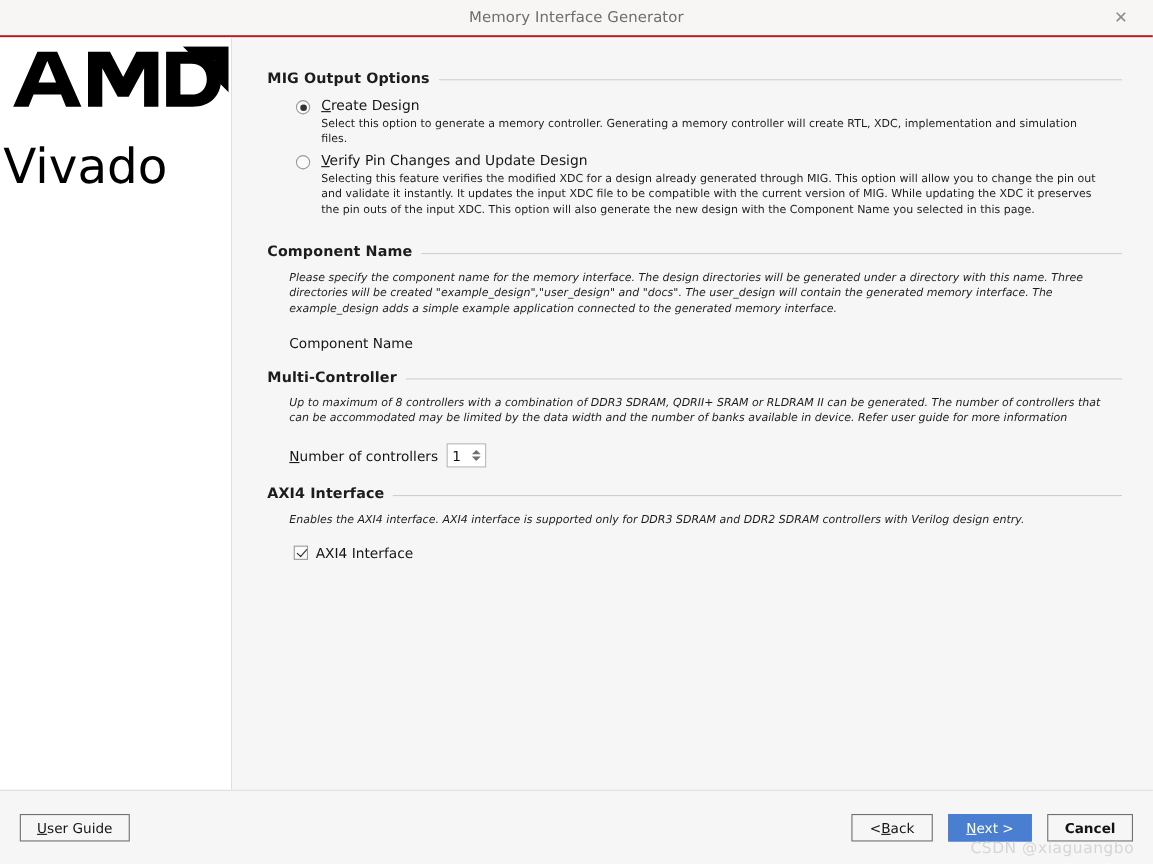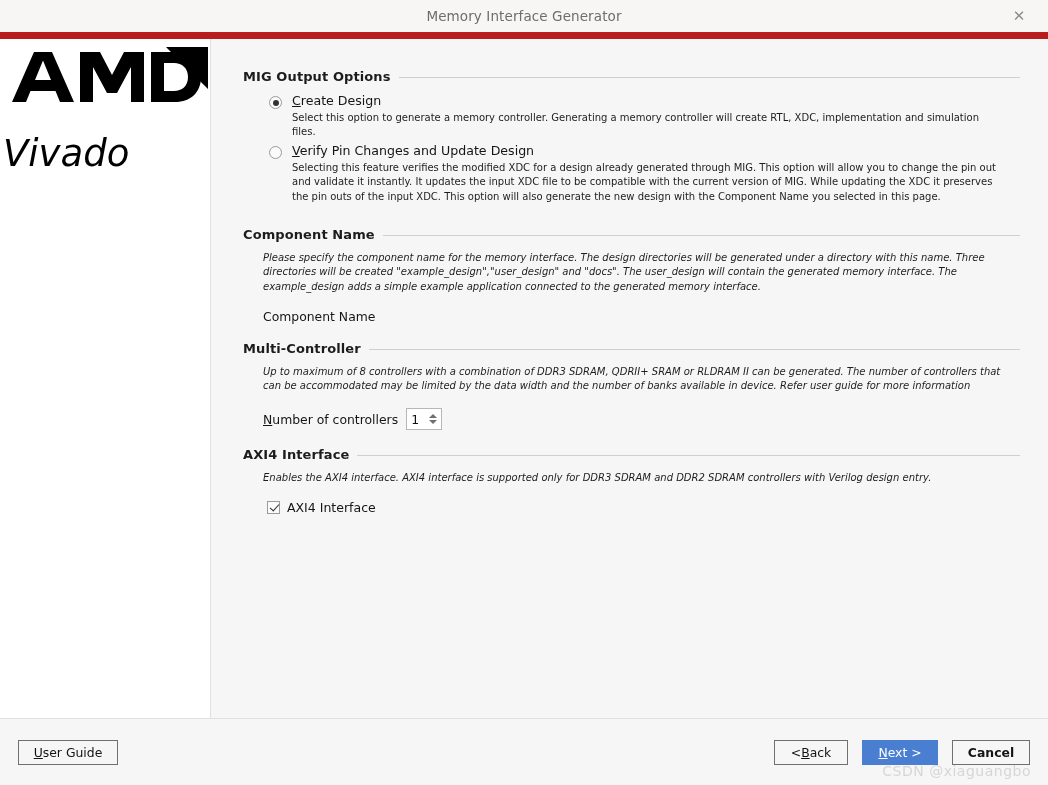--- a/index.html
+++ b/index.html
@@ -22,21 +22,21 @@
     display: flex;
     flex-direction: column;
   }
 
   
   .titlebar {
     position: relative;
     height: 32px;
     min-height: 32px;
     background: #f7f6f4;
-    border-bottom: 7px solid #b91c1c;
+    border-bottom: 2px solid #b91c1c;
     display: flex;
     align-items: center;
     justify-content: center;
   }
   .titlebar-title {
     font-size: 13.5px;
     color: #6d6d6d;
     letter-spacing: 0.1px;
   }
   .titlebar-close {
@@ -78,27 +78,26 @@
     overflow: hidden;
     height: 110px;
   }
   .amd-logo {
     display: block;
   }
   .vivado-text {
     position: absolute;
     top: 96px;
     left: 3px;
-    font-size: 37px;
+    font-size: 44px;
     font-weight: 400;
     color: #000000;
     letter-spacing: 0px;
     line-height: 1;
     font-family: "DejaVu Sans", "Liberation Sans", sans-serif;
-    font-style: italic;
   }
 
   
   .content {
     flex: 1;
     background: #f6f6f6;
     padding: 0;
     position: relative;
     overflow: hidden;
   }

